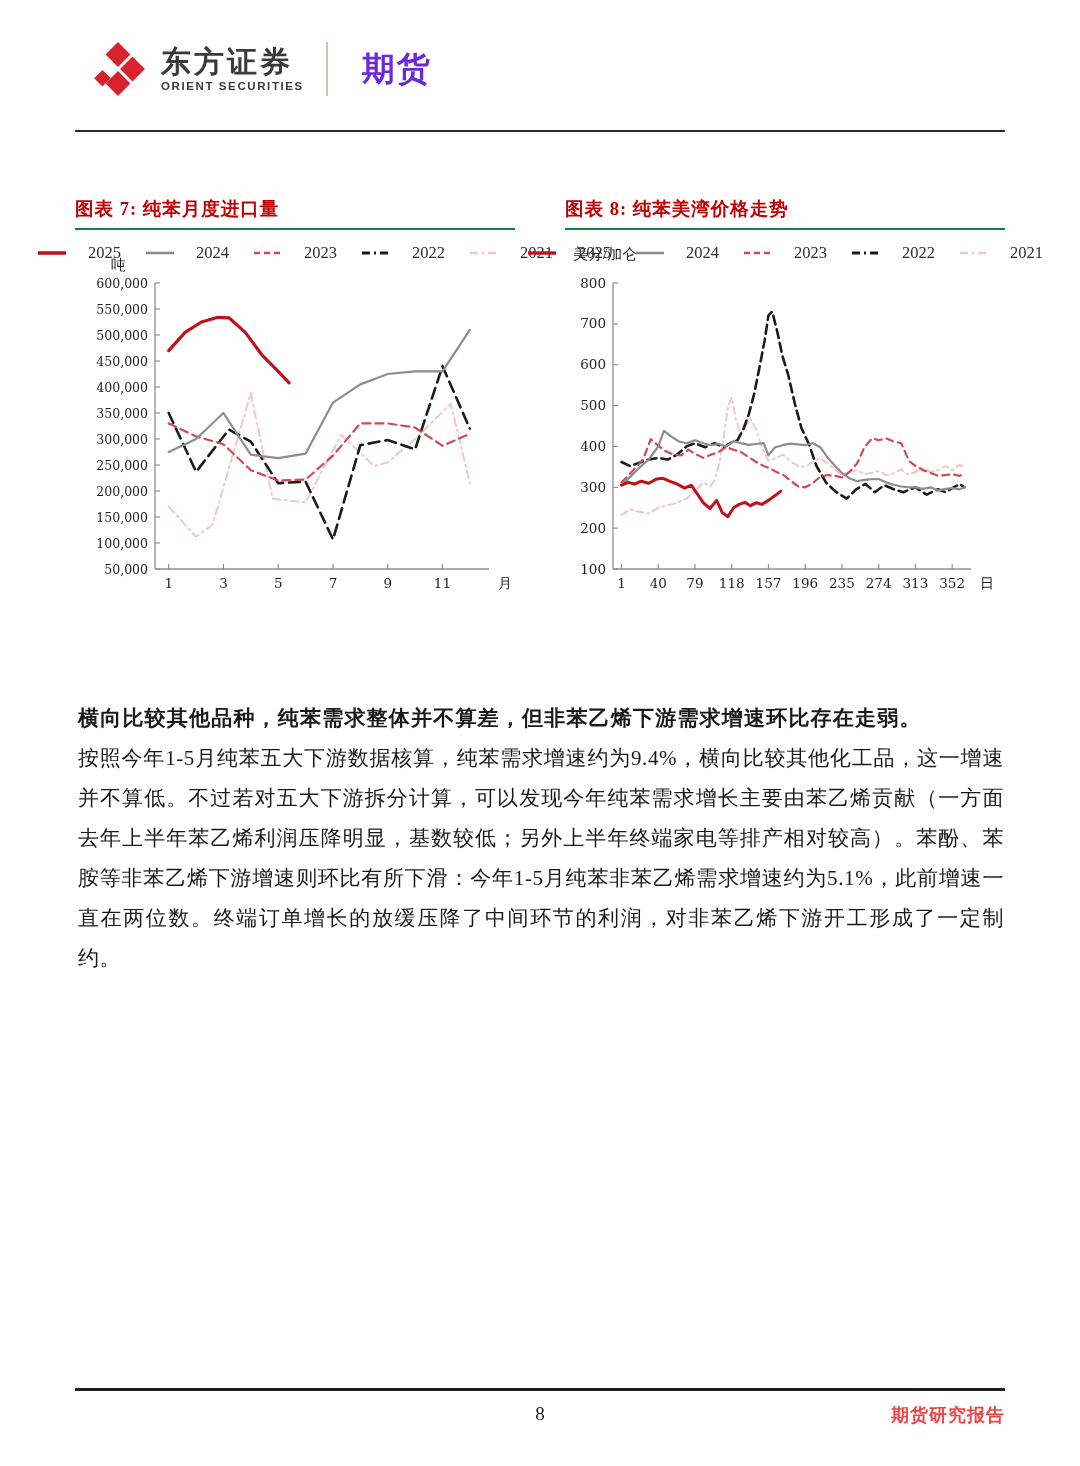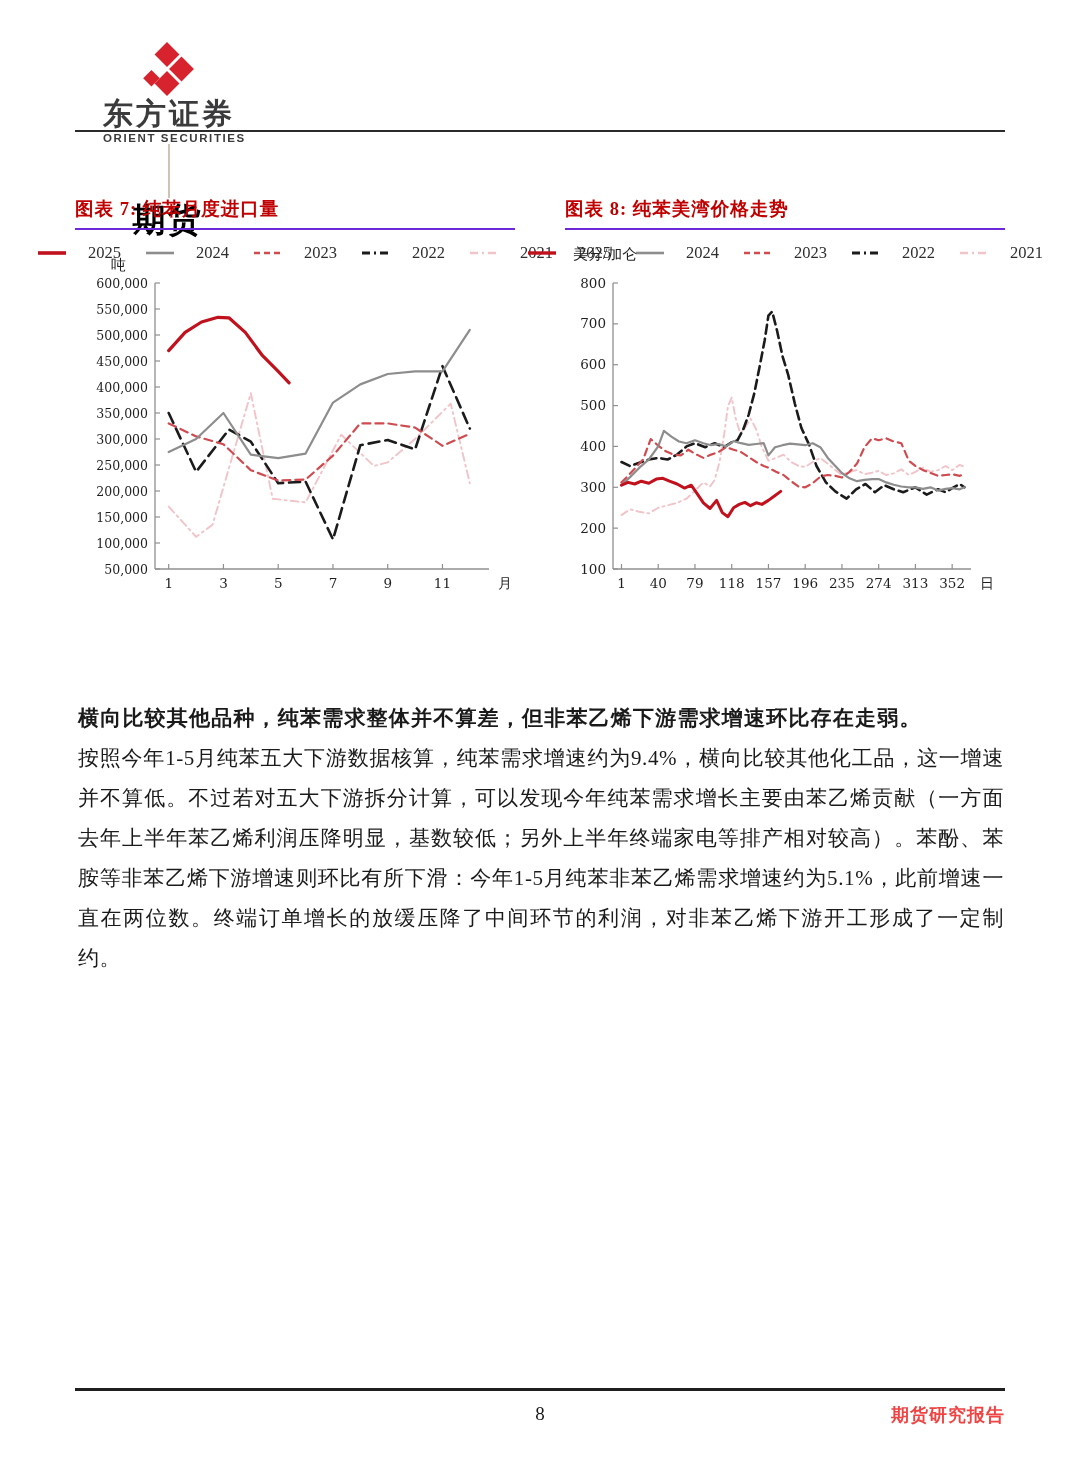--- a/index.html
+++ b/index.html
@@ -2,35 +2,35 @@
 <html><head>
 <meta charset="utf-8">
 <style>
   html,body{margin:0;padding:0;background:#ffffff;}
   .page{position:relative;width:1080px;height:1466px;background:#fff;overflow:hidden;
         font-family:"Liberation Serif","DejaVu Serif",serif;color:#1a1a1a;}
 
   
   .masthead{position:absolute;left:75px;right:75px;top:38px;height:92px;
             border-bottom:2.5px solid #2b2b2b;}
-  .logo-block{position:absolute;left:14px;top:2px;display:flex;align-items:center;flex-direction:column;}
+  .logo-block{position:absolute;left:14px;top:2px;display:flex;align-items:center;}
   .logo-mark{display:block;}
   .brand{margin-left:14px;font-family:"Liberation Sans","DejaVu Sans",sans-serif;}
   .brand-cn{font-size:30px;font-weight:bold;color:#3b3b3d;letter-spacing:3px;line-height:32px;}
   .brand-en{font-size:11.5px;font-weight:bold;color:#3b3b3d;letter-spacing:1.6px;margin-top:2px;}
   .brand-divider{width:2px;height:54px;background:#cfc4b2;margin:0 18px 0 22px;}
-  .division{font-size:33px;font-weight:bold;color:#000000;
-            font-family:"Liberation Sans","DejaVu Sans",sans-serif;letter-spacing:2px;}
+  .division{font-size:33px;font-weight:bold;color:#6d28d9;
+            font-family:"Liberation Sans","DejaVu Sans",sans-serif;letter-spacing:2px;margin-left:16px;}
   .report-line{position:absolute;right:2px;bottom:8px;font-weight:bold;font-size:19px;color:#141414;letter-spacing:0.5px;}
 
   
   .figures{position:absolute;left:75px;top:196px;width:930px;display:flex;gap:50px;}
   .fig{width:440px;}
   .fig-title{color:#c00000;font-weight:bold;font-size:18.5px;letter-spacing:1px;
-             padding-bottom:7px;border-bottom:2px solid #6d28d9;}
+             padding-bottom:7px;border-bottom:2px solid #15803d;}
   .legend-row{position:relative;margin-top:11px;height:24px;display:flex;justify-content:center;
               align-items:center;gap:24px;font-size:16.5px;color:#2e2e2e;}
   .legend-item{display:inline-flex;align-items:center;gap:21px;white-space:nowrap;}
   .unit{position:absolute;font-size:15px;color:#1f1f1f;}
   .fig0 .unit{left:36px;top:15px;}
   .fig1 .unit{left:8px;top:4px;}
   svg.chart{display:block;margin-top:6px;}
   svg text{font-family:"DejaVu Serif","Liberation Serif",serif;fill:#1f1f1f;}
   .source{margin-top:9px;border-top:1.5px solid #3a3a3a;padding-top:9px;
           font-size:15px;color:#1f1f1f;letter-spacing:1px;}

